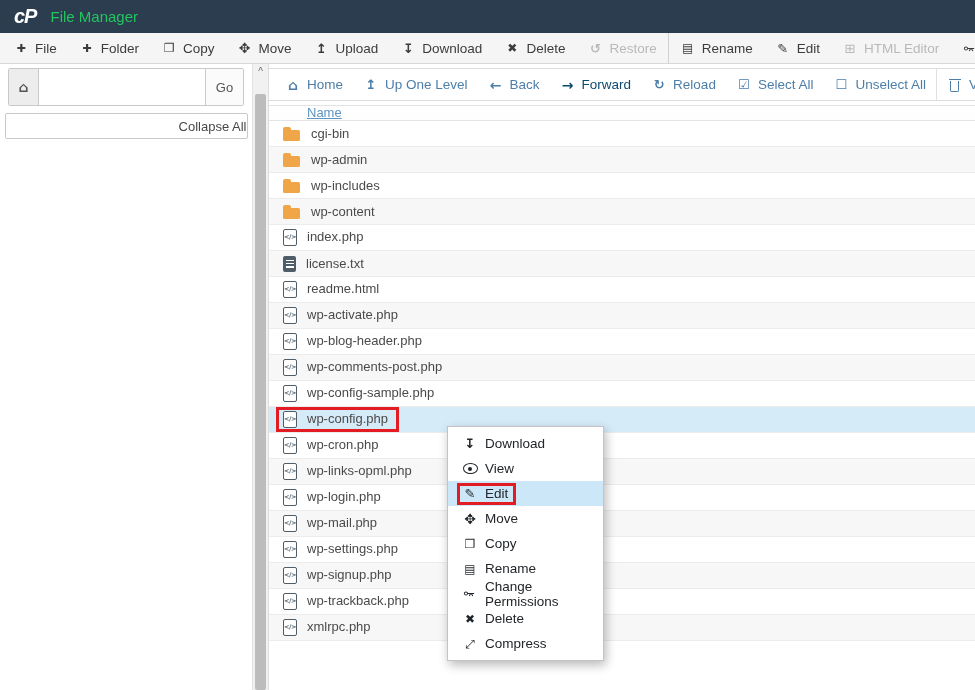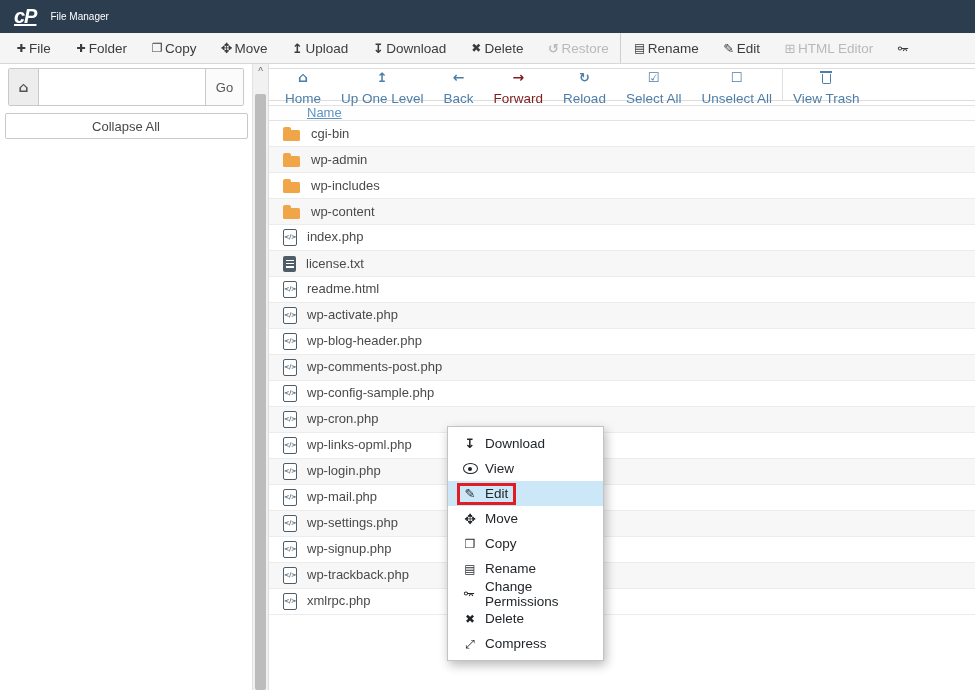--- a/index.html
+++ b/index.html
@@ -1,51 +1,51 @@
 <!DOCTYPE html>
 <html><head>
 <meta charset="utf-8">
 <style>
   * { margin:0; padding:0; box-sizing:border-box; }
   html,body { width:975px; height:690px; overflow:hidden; }
   body { font-family:"Liberation Sans","DejaVu Sans",sans-serif; font-size:13px; color:#3c3c3c; background:#fff; }
 
   
   .app-header { height:33px; background:#2b3d4f; display:flex; align-items:center; padding:0 14px; }
-  .logo { color:#fff; font-size:20px; font-weight:bold; font-style:italic; letter-spacing:-1px; margin-right:14px;text-decoration:underline; }
-  .app-title { color:#ffffff; font-size:10px; }
+  .logo { color:#fff; font-size:20px; font-weight:bold; font-style:italic; letter-spacing:-1px; margin-right:14px; }
+  .app-title { color:#22c55e; font-size:15px; }
 
   
   .toolbar { height:31px; background:#f5f5f5; border-bottom:1px solid #d8d8d8; display:flex; align-items:stretch; padding:0 2px; overflow:hidden; }
-  .tb-item { display:flex; align-items:center; padding:0 11px; background:none; border:none; font:inherit; color:#3c3c3c; cursor:pointer; white-space:nowrap; }
+  .tb-item { display:flex; align-items:center; gap:6px; padding:0 11px; background:none; border:none; font:inherit; color:#3c3c3c; cursor:pointer; white-space:nowrap; }
   .tb-item .lbl { font-size:13.5px; }
   .tb-item.disabled { color:#b9b9b9; }
   .tb-item.sep-before { border-left:1px solid #cfcfcf; }
 
   
   .content { display:flex; height:626px; }
 
   
   .sidebar { width:253px; background:#fff; border-right:1px solid #e2e2e2; padding:2px 0 0 0; }
   .path-group { display:flex; margin:2px 8px 0 8px; height:38px; border:1px solid #c9c9c9; border-radius:2px; overflow:hidden; background:#fff; }
   .path-home-btn { width:30px; background:#ededed; border:none; border-right:1px solid #c9c9c9; color:#555; font-size:14px; cursor:pointer; display:flex; align-items:center; justify-content:center; }
   .path-input { flex:1; border:none; outline:none; padding:0 6px; font:inherit; min-width:0; }
   .path-go-btn { width:38px; background:#fbfbfb; border:none; border-left:1px solid #c9c9c9; color:#555; font:inherit; cursor:pointer; }
-  .collapse-btn { display:block; width:243px; margin:7px auto 12px auto; height:26px; background:#fff; border:1px solid #cécécé; border:1px solid #c9c9c9; border-radius:2px; color:#484848; font:inherit; cursor:pointer; }
+  .collapse-btn { display:block; width:243px; margin:7px auto 12px auto; height:26px; background:#fff; border:1px solid #cécécé; border:1px solid #c9c9c9; border-radius:2px; color:#484848; font:inherit; cursor:pointer;text-align:right; }
 
   
   .vscroll { width:16px; background:#f1f1f1; border-right:1px solid #ddd; position:relative; }
   .vscroll .caret { position:absolute; top:2px; left:0; right:0; text-align:center; font-size:10px; color:#666; cursor:pointer; }
   .vscroll .thumb { position:absolute; top:30px; bottom:0; left:2px; right:2px; background:#bcbcbc; border-radius:2px; cursor:pointer; }
 
   
   .main { flex:1; position:relative; background:#fff; overflow:hidden; }
   .nav-toolbar { margin-top:4px; height:33px; border-top:1px solid #ddd; border-bottom:1px solid #ddd; background:#fff; display:flex; align-items:stretch; padding-left:6px; white-space:nowrap; }
-  .nav-item { display:flex; align-items:center; gap:6px; padding:0 10px; border:none; background:none; font:inherit; font-size:13.5px; color:#4d7ea8; cursor:pointer;flex-direction:column; }
-  .nav-item.disabled { color:#7f1d1d; }
+  .nav-item { display:flex; align-items:center; gap:6px; padding:0 10px; border:none; background:none; font:inherit; font-size:13.5px; color:#4d7ea8; cursor:pointer; }
+  .nav-item.disabled { color:#0c4a6e; }
   .nav-item.sep-before { border-left:1px solid #e0e0e0; }
 
   
   .file-table { margin-top:4px; }
   .table-head { height:16px; border-top:1px solid #e3e3e3; border-bottom:1px solid #e3e3e3; display:flex; align-items:flex-end; padding-left:38px; color:#5e94c1; font-size:13px; background:#fefefe;text-decoration:underline; }
   .file-row { height:26px; display:flex; align-items:center; padding-left:11px; border-bottom:1px solid #ececec; background:#fff; cursor:pointer; }
   .file-row:nth-child(even) { background:#f7f7f7; }
   .file-row.selected { background:#d6ebf8; }
   .row-inner { display:inline-flex; align-items:flex-start; gap:10px; padding:1px 8px 1px 4px; margin-left:-4px; border:3px solid transparent; }
   .file-row.marked .row-inner { border-color:#e31b23; }
@@ -279,20 +279,26 @@
       <span class="icn icn-code-file"></span>
       <span class="file-name">wp-comments-post.php</span>
     </span>
   </div>
           <div class="file-row">
     <span class="row-inner">
       <span class="icn icn-code-file"></span>
       <span class="file-name">wp-config-sample.php</span>
     </span>
   </div>
+          <div class="file-row selected marked">
+    <span class="row-inner">
+      <span class="icn icn-code-file"></span>
+      <span class="file-name">wp-config.php</span>
+    </span>
+  </div>
           <div class="file-row">
     <span class="row-inner">
       <span class="icn icn-code-file"></span>
       <span class="file-name">wp-cron.php</span>
     </span>
   </div>
           <div class="file-row">
     <span class="row-inner">
       <span class="icn icn-code-file"></span>
       <span class="file-name">wp-links-opml.php</span>

